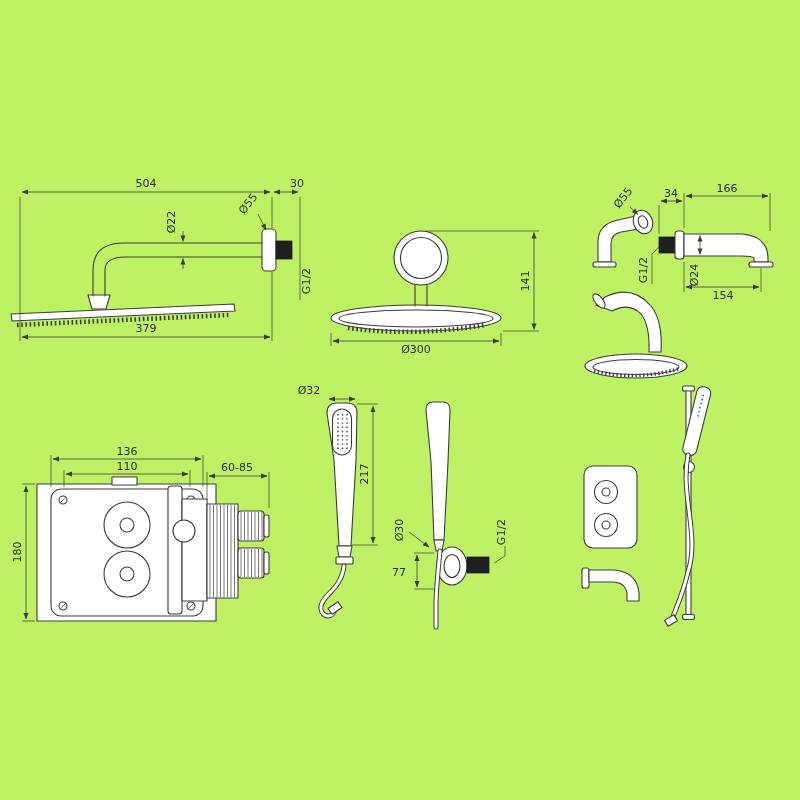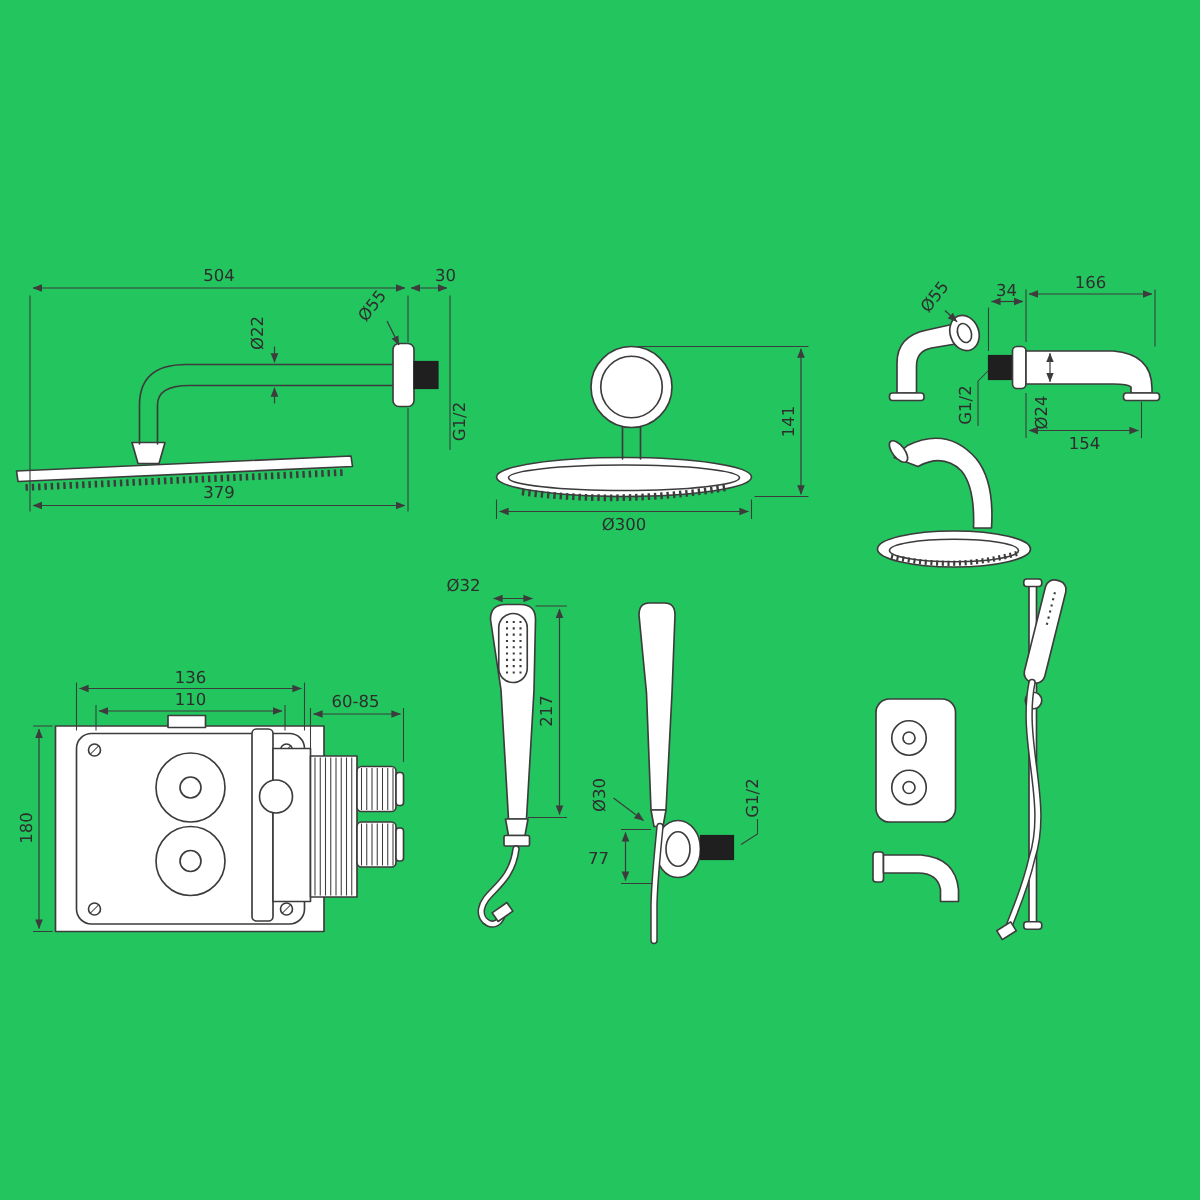--- a/index.html
+++ b/index.html
@@ -1,16 +1,16 @@
 <!DOCTYPE html>
 <html><head>
 <meta charset="utf-8">
 <style>
   html,body { margin:0; padding:0; background:#ffffff; }
-  #page { width:800px; height:800px; background:#22c55e; position:relative; overflow:hidden; }
+  #page { width:800px; height:800px; background:#bef264; position:relative; overflow:hidden; }
   svg  { display:block; }
   .part  { fill:#ffffff; stroke:#3c3c3c; stroke-width:1.1; stroke-linejoin:round; }
   .ln    { fill:none; stroke:#3c3c3c; stroke-width:1.1; stroke-linecap:round; }
   .solid { fill:#1f1f1f; stroke:#1f1f1f; stroke-width:0.8; }
   .thin  { fill:none; stroke:#3c3c3c; stroke-width:0.7; }
   .dim   { fill:none; stroke:#3c3c3c; stroke-width:0.8; }
   .hatch { fill:none; stroke:#3c3c3c; stroke-width:4.5; stroke-dasharray:1.6 2.6; }
   .hatch2{ fill:none; stroke:#3c3c3c; stroke-width:3.5; stroke-dasharray:1.4 2.4; }
   .dots  { fill:none; stroke:#3c3c3c; stroke-width:1.4; stroke-dasharray:1.4 2.8; }
   .hoseO { fill:none; stroke:#3c3c3c; stroke-width:5; stroke-linecap:round; }

